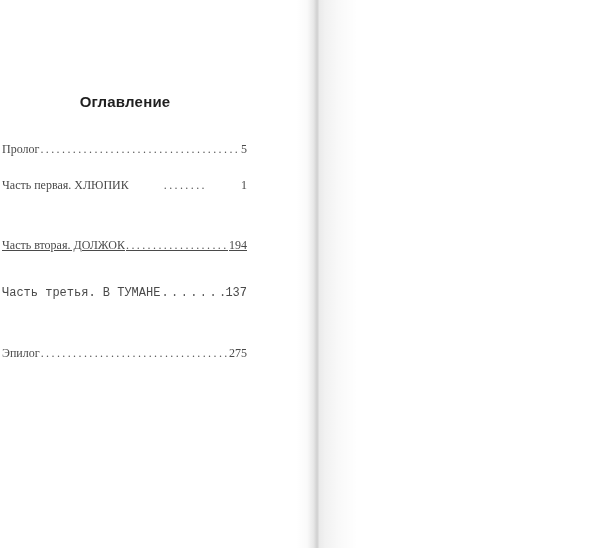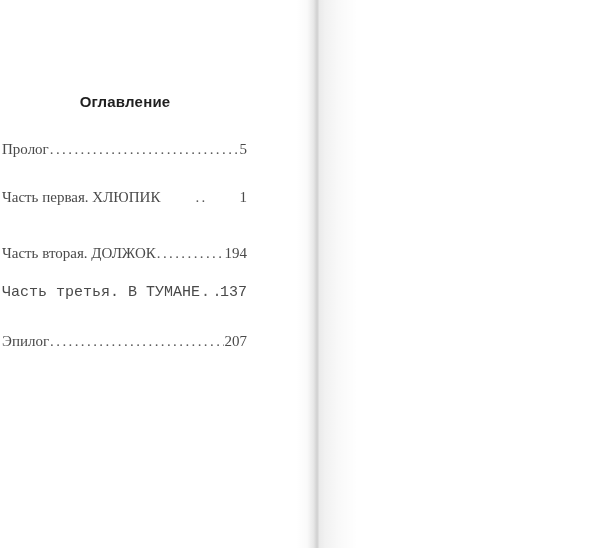--- a/index.html
+++ b/index.html
@@ -54,30 +54,30 @@
     line-height: 18px;
     color: #1f1f1f;
     letter-spacing: 0.2px;
   }
   .toc-row {
     position: absolute;
     left: 2px;
     width: 245px;
     display: flex;
     align-items: flex-start;
-    font-size: 15px;
+    font-size: 12px;
     line-height: 14px;
     color: #4a4a4a;
     white-space: nowrap;
   }
   .toc-row-0 { top: 142px; }
-  .toc-row-1 { top: 190px; gap: 34px; }
-  .toc-row-2 { top: 246px; }
+  .toc-row-1 { top: 178px; gap: 34px; }
+  .toc-row-2 { top: 238px; text-decoration: underline; }
   .toc-row-3 { top: 286px; font-family: Liberation Mono, monospace; }
-  .toc-row-4 { top: 334px; }
+  .toc-row-4 { top: 346px; }
   .toc-label { flex: 0 0 auto; }
   .toc-dots {
     flex: 1 1 auto;
     overflow: hidden;
     margin: 0 1px;
     letter-spacing: 2.4px;
     color: #5a5a5a;
   }
   .toc-num { flex: 0 0 auto; }
 </style>
@@ -105,21 +105,21 @@
       <span class="toc-num">194</span>
     </div>
     <div class="toc-row toc-row-3">
       <span class="toc-label">Часть третья. В ТУМАНЕ</span>
       <span class="toc-dots">..........................................................................................</span>
       <span class="toc-num">137</span>
     </div>
     <div class="toc-row toc-row-4">
       <span class="toc-label">Эпилог</span>
       <span class="toc-dots">..........................................................................................</span>
-      <span class="toc-num">207</span>
+      <span class="toc-num">275</span>
     </div>
   </div>
 
   <div class="page page-right">
     
 
     
 
     
   </div>

